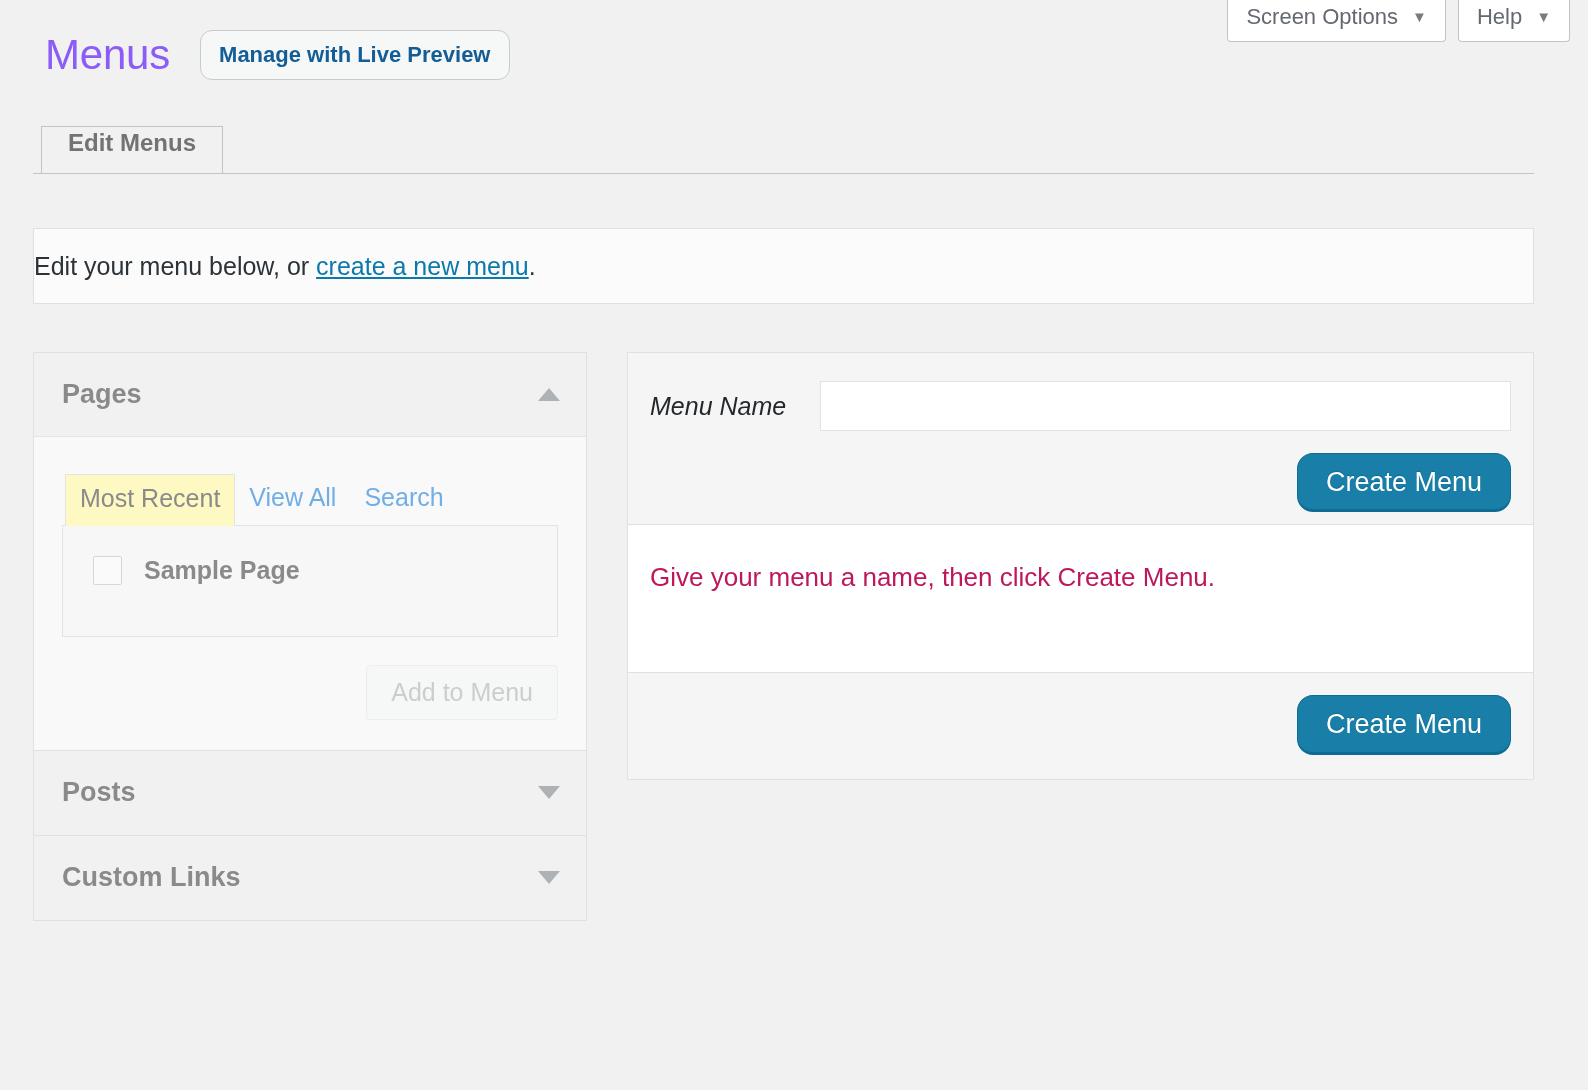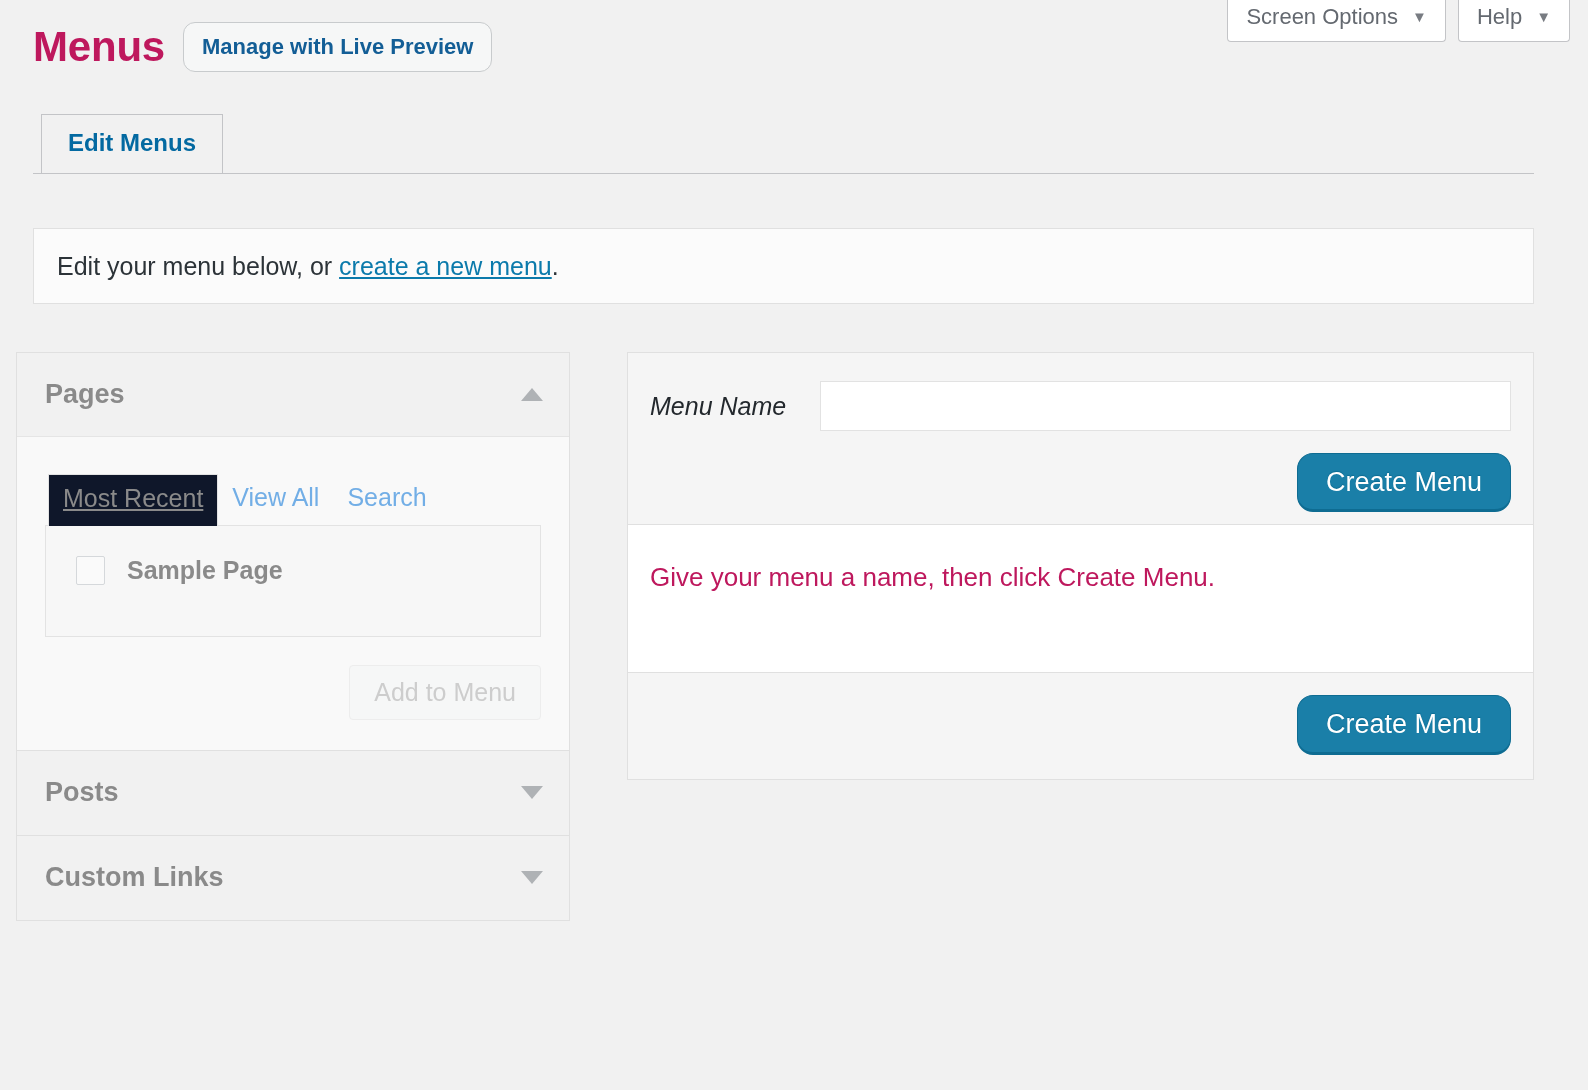--- a/index.html
+++ b/index.html
@@ -30,24 +30,24 @@
   }
   .meta-btn .caret { font-size: 15px; color: #787c82; }
 
   
   .page-header {
     position: absolute; left: 33px; top: 22px;
     display: flex; align-items: center; gap: 18px;
   }
   .page-title {
     font-size: 42px;
-    font-weight: 700;
-    color: #be185d;
+    font-weight: 400;
+    color: #8b5cf6;
     line-height: 1;
-    margin: 0;
+    margin: 12px;
     letter-spacing: -0.2px;
   }
   .page-title-action {
     background: #f6f7f7;
     border: 1px solid #c8cbcd;
     border-radius: 12px;
     color: #135e96;
     font-size: 22px;
     font-weight: bold;
     padding: 12px 18px;
@@ -61,45 +61,44 @@
     position: absolute; left: 33px; top: 112px;
     width: 1501px; height: 62px;
     border-bottom: 1px solid #c3c4c7;
     display: flex; align-items: flex-end;
   }
   .nav-tab {
     background: transparent;
     border: 1px solid #c3c4c7;
     border-bottom: none;
     margin-left: 8px;
-    padding: 14px 26px 16px 26px;
+    padding: 2px 26px 16px 26px;
     font-size: 24px;
     font-weight: bold;
-    color: #0369a1;
+    color: #737373;
     line-height: 1.2;
     position: relative;
     bottom: -1px;
     cursor: pointer;
     white-space: nowrap;
   }
 
   
   .notice {
     position: absolute; left: 33px; top: 228px;
     width: 1501px; height: 76px;
     background: #fbfbfb;
     border: 1px solid #e0e0e0;
     display: flex; align-items: center;
-    padding-left: 23px;
   }
   .notice p { margin: 0; font-size: 25px; color: #2c3338; line-height: 1.3; }
   .notice a { color: #0b7aab; text-decoration: underline; }
 
   
-  .left-col { position: absolute; left: 16px; top: 352px; width: 554px; }
+  .left-col { position: absolute; left: 33px; top: 352px; width: 554px; }
   .postbox {
     background: #f9f9f9;
     border: 1px solid #e0e0e0;
     margin-bottom: 0;
   }
   .postbox + .postbox { border-top: none; }
   .postbox-header {
     height: 84px;
     background: #f1f1f1;
     display: flex; align-items: center; justify-content: space-between;
@@ -125,26 +124,25 @@
     font-size: 25px;
     padding: 10px 14px 13px 14px;
     line-height: 1.1;
     cursor: pointer;
     white-space: nowrap;
     color: #72aee6;
     position: relative;
   }
   .cat-tab.active {
     color: #8a8a8a;
-    background: #0f172a;
+    background: #fef9c3;
     border: 1px solid #e3e3e3;
     border-bottom: none;
     bottom: -1px;
     z-index: 2;
-    text-decoration: underline;
   }
   .tab-panel {
     border: 1px solid #e3e3e3;
     background: #f7f7f7;
     padding: 24px 0 26px 0;
     min-height: 112px;
     position: relative;
     z-index: 1;
     font-weight: bold;
   }

